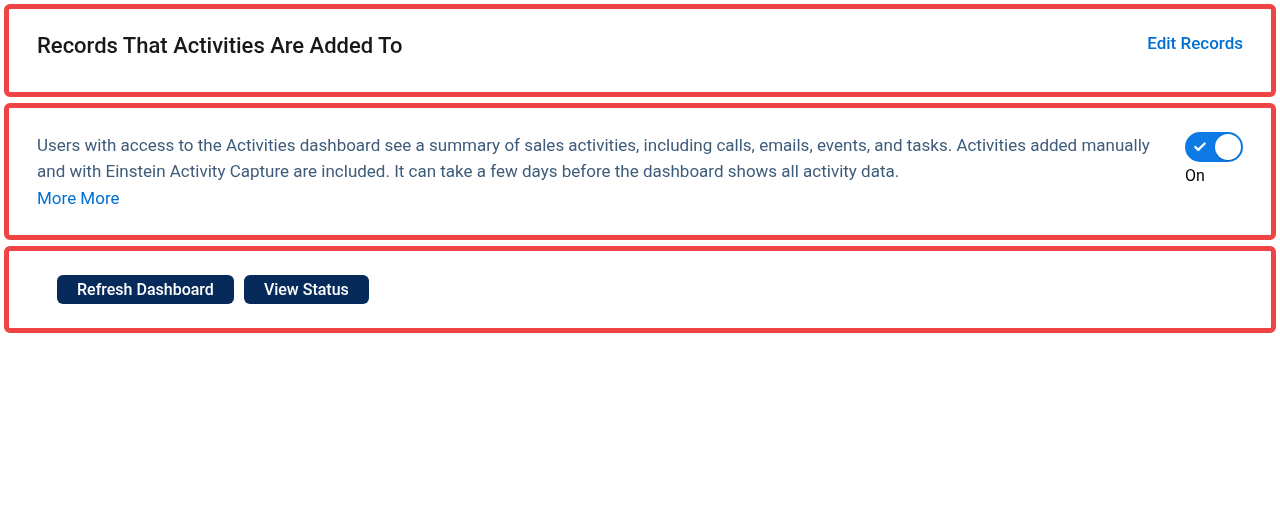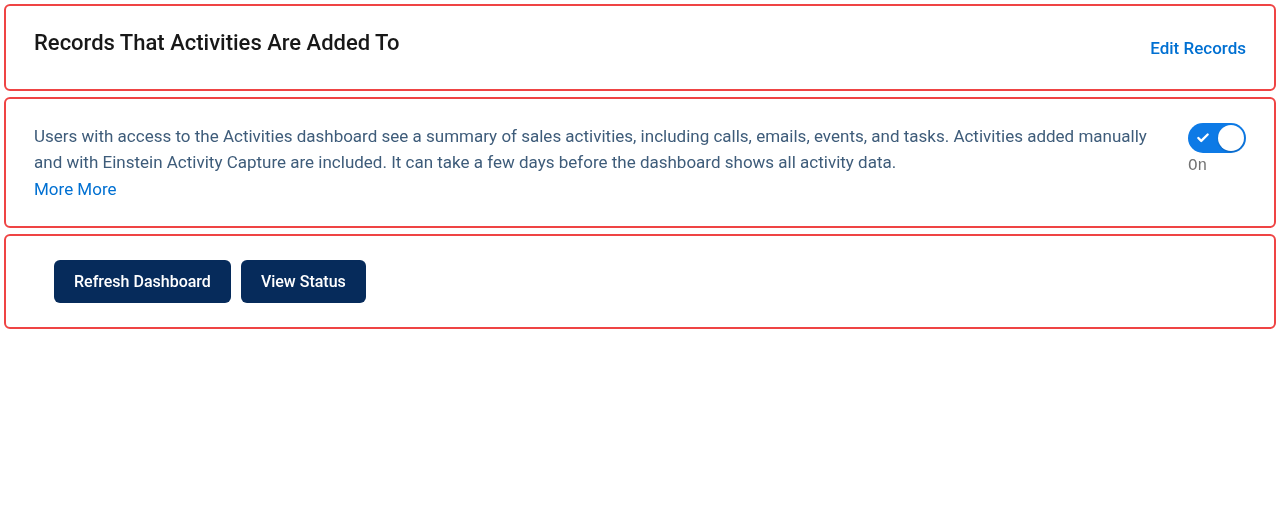--- a/index.html
+++ b/index.html
@@ -7,21 +7,21 @@
       margin: 0;
       padding: 0;
     }
     body {
       font-family: -apple-system, BlinkMacSystemFont, "Segoe UI", Roboto, Helvetica, Arial, sans-serif;
       background: #fff;
       padding: 4px;
       width: 1280px;
     }
     .card {
-      border: 2px solid #ef4444;
+      border: 5px solid #ef4444;
       border-radius: 6px;
       background: #fff;
       padding: 24px 28px;
       margin-bottom: 6px;
     }
     .card-header {
       display: flex;
       justify-content: space-between;
       align-items: flex-start;
     }
@@ -34,21 +34,20 @@
     .card-desc {
       font-size: 17px;
       color: #3e5c7a;
       line-height: 1.55;
     }
     .link {
       color: #0070d2;
       font-size: 17px;
       cursor: pointer;
       text-decoration: none;
-      margin-top: 8px;
     }
     .edit-link {
       font-weight: 500;
     }
     .toggle-wrap {
       display: flex;
       flex-direction: column;
       align-items: flex-end;
       margin-left: 20px;
     }
@@ -72,43 +71,42 @@
       position: absolute;
       right: 2px;
       width: 26px;
       height: 26px;
       border-radius: 50%;
       background: #fff;
       box-shadow: 0 1px 2px rgba(0,0,0,0.2);
     }
     .toggle-label {
       font-size: 16px;
-      color: #737373;
+      color: #000000;
       margin-top: 4px;
       align-self: flex-start;
-      font-family: Liberation Mono, monospace;
     }
     .card-body {
       display: flex;
       align-items: flex-start;
     }
     .card-main {
       flex: 1;
     }
     .btn-row {
       display: flex;
       gap: 10px;
       margin-left: 20px;
     }
     .btn {
       background: #062b5b;
       color: #fff;
       border: none;
       border-radius: 6px;
-      padding: 12px 20px;
+      padding: 5px 20px;
       font-size: 16px;
       font-weight: 500;
       cursor: pointer;
       font-family: inherit;
     }
   </style>
 </head>
 <body>
 
 <div class="card">

